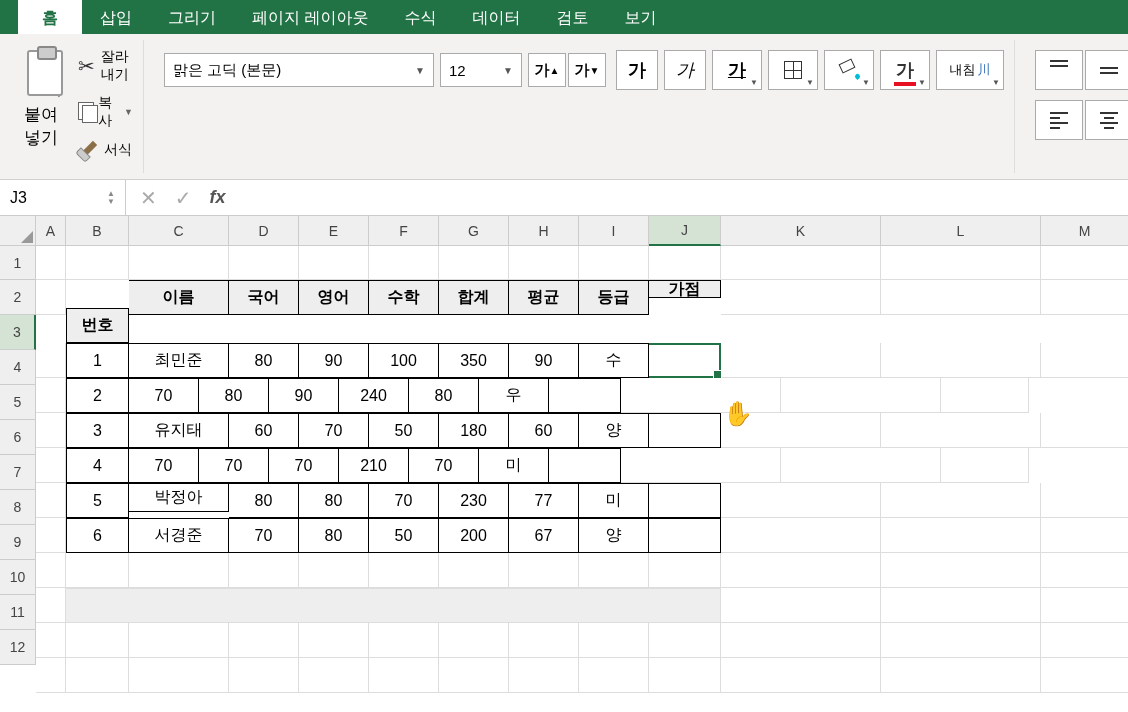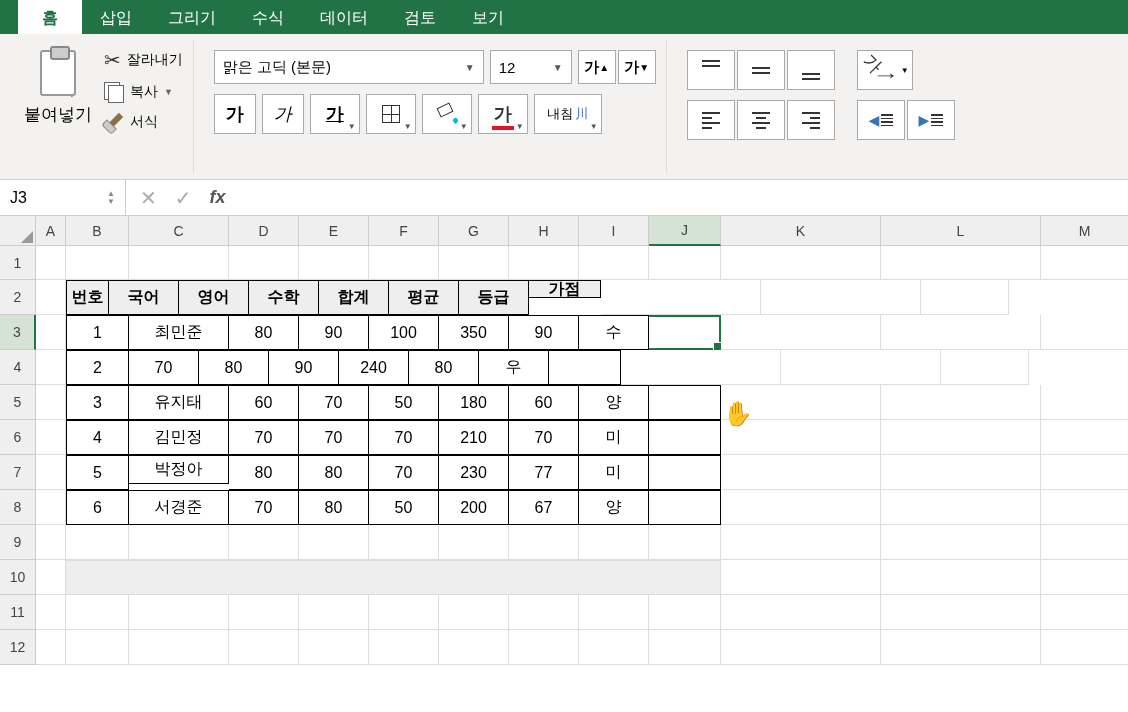--- a/index.html
+++ b/index.html
@@ -25,21 +25,21 @@
 .clip-options { display: flex; flex-direction: column; gap: 10px; padding-top: 4px; }
 .clip-opt { display: flex; align-items: center; gap: 6px; font-size: 14px; cursor: pointer; }
 .scissors-icon { font-size: 20px; color: #333; }
 .copy-icon { width: 20px; height: 20px; display: inline-block; position: relative; }
 .copy-icon::before { content:''; position:absolute; width:14px; height:16px; border:1.5px solid #666; background:#fff; top:0; left:0; }
 .copy-icon::after { content:''; position:absolute; width:14px; height:16px; border:1.5px solid #666; background:#fff; top:3px; left:4px; }
 .brush-icon { width:20px; height:20px; display:inline-block; transform: rotate(45deg); }
 .brush-icon::before { content:''; display:block; width:6px; height:14px; background:#8b6f47; margin:0 auto; }
 .brush-icon::after { content:''; display:block; width:12px; height:6px; background:#ccc; border:1px solid #888; margin:-1px auto 0; border-radius: 0 0 3px 3px; }
 
-.font-section { display: flex; flex-direction: column; gap: 10px; padding-top: 6px; justify-content: space-between; }
+.font-section { display: flex; flex-direction: row; gap: 10px; padding-top: 6px; justify-content: space-between; }
 .font-row1 { display: flex; gap: 6px; align-items: center; }
 .font-dropdown { width: 270px; height: 34px; border: 1px solid #aaa; background: #fff; display: flex; align-items: center; padding: 0 8px; font-size: 15px; cursor: pointer; }
 .font-dropdown .dd-arrow, .size-dropdown .dd-arrow { margin-left: auto; font-size: 10px; color: #555; }
 .size-dropdown { width: 82px; height: 34px; border: 1px solid #aaa; background: #fff; display: flex; align-items: center; padding: 0 8px; font-size: 15px; cursor: pointer; }
 .size-btns { display: flex; gap: 2px; }
 .size-btn { width: 38px; height: 34px; border: 1px solid #aaa; background: #fff; display: flex; align-items: center; justify-content: center; font-size: 15px; font-weight: bold; cursor: pointer; }
 .size-btn sup { font-size: 10px; }
 
 .font-row2 { display: flex; gap: 6px; align-items: center; }
 .fmt-btn { width: 42px; height: 40px; border: 1px solid #aaa; background: #fff; display: flex; align-items: center; justify-content: center; font-size: 18px; font-weight: bold; cursor: pointer; position: relative; }
@@ -115,20 +115,21 @@
 
 .data-header + .data-header, .data-cell + .data-cell, .data-header + .data-cell, .data-cell + .data-header { border-left: none !important; }
 </style>
 </head>
 <body>
 
 <div class="ribbon-tabs">
   <div class="ribbon-tab active">홈</div>
   <div class="ribbon-tab">삽입</div>
   <div class="ribbon-tab">그리기</div>
+  <div class="ribbon-tab">페이지 레이아웃</div>
   <div class="ribbon-tab">수식</div>
   <div class="ribbon-tab">데이터</div>
   <div class="ribbon-tab">검토</div>
   <div class="ribbon-tab">보기</div>
 </div>
 
 <div class="ribbon">
 
   <div class="ribbon-group">
     <div class="paste-section">
@@ -350,21 +351,22 @@
           <div class="cell" style="width: 70px; height: 34px;"></div>
           <div class="cell" style="width: 70px; height: 34px;"></div>
           <div class="cell" style="width: 70px; height: 34px;"></div>
           <div class="cell" style="width: 72px; height: 34px;"></div>
           <div class="cell" style="width: 160px; height: 34px;"></div>
           <div class="cell" style="width: 160px; height: 34px;"></div>
           <div class="cell" style="width: 88px; height: 34px;"></div>
         </div>
         <div class="grid-row">
           <div class="cell" style="width: 30px; height: 35px;"></div>
-          <div class="cell data-header" style="width: 43px; height: 35px;">번호</div>
+          <div class="cell data-header" style="width: 63px; height: 35px; margin-top: 28px;">번호</div>
+          <div class="cell data-header" style="width: 100px; height: 35px;">이름</div>
           <div class="cell data-header" style="width: 70px; height: 35px;">국어</div>
           <div class="cell data-header" style="width: 70px; height: 35px;">영어</div>
           <div class="cell data-header" style="width: 70px; height: 35px;">수학</div>
           <div class="cell data-header" style="width: 70px; height: 35px;">합계</div>
           <div class="cell data-header" style="width: 70px; height: 35px;">평균</div>
           <div class="cell data-header" style="width: 70px; height: 35px;">등급</div>
           <div class="cell data-header" style="width: 72px; height: 18px;">가점</div>
           <div class="cell" style="width: 160px; height: 35px;"></div>
           <div class="cell" style="width: 160px; height: 35px;"></div>
           <div class="cell" style="width: 88px; height: 35px;"></div>
@@ -409,21 +411,20 @@
           <div class="cell data-cell" style="width: 70px; height: 35px;">60</div>
           <div class="cell data-cell" style="width: 70px; height: 35px;">양</div>
           <div class="cell data-cell" style="width: 72px; height: 35px;"></div>
           <div class="cell" style="width: 160px; height: 35px;"></div>
           <div class="cell" style="width: 160px; height: 35px;"></div>
           <div class="cell" style="width: 88px; height: 35px;"></div>
         </div>
         <div class="grid-row">
           <div class="cell" style="width: 30px; height: 35px;"></div>
           <div class="cell data-cell" style="width: 63px; height: 35px;">4</div>
-          <div class="cell data-cell" style="width: 100px; height: 35px;">김민정</div>
           <div class="cell data-cell" style="width: 70px; height: 35px;">70</div>
           <div class="cell data-cell" style="width: 70px; height: 35px;">70</div>
           <div class="cell data-cell" style="width: 70px; height: 35px;">70</div>
           <div class="cell data-cell" style="width: 70px; height: 35px;">210</div>
           <div class="cell data-cell" style="width: 70px; height: 35px;">70</div>
           <div class="cell data-cell" style="width: 70px; height: 35px;">미</div>
           <div class="cell data-cell" style="width: 72px; height: 35px;"></div>
           <div class="cell" style="width: 160px; height: 35px;"></div>
           <div class="cell" style="width: 160px; height: 35px;"></div>
           <div class="cell" style="width: 88px; height: 35px;"></div>

